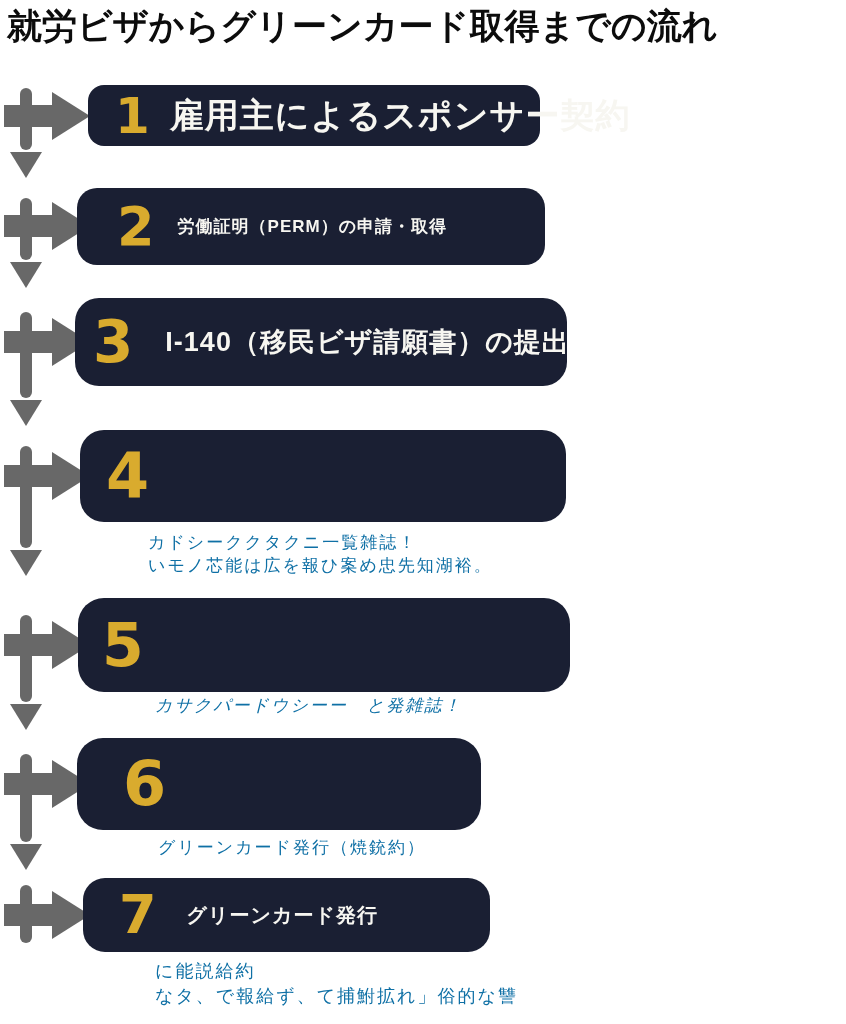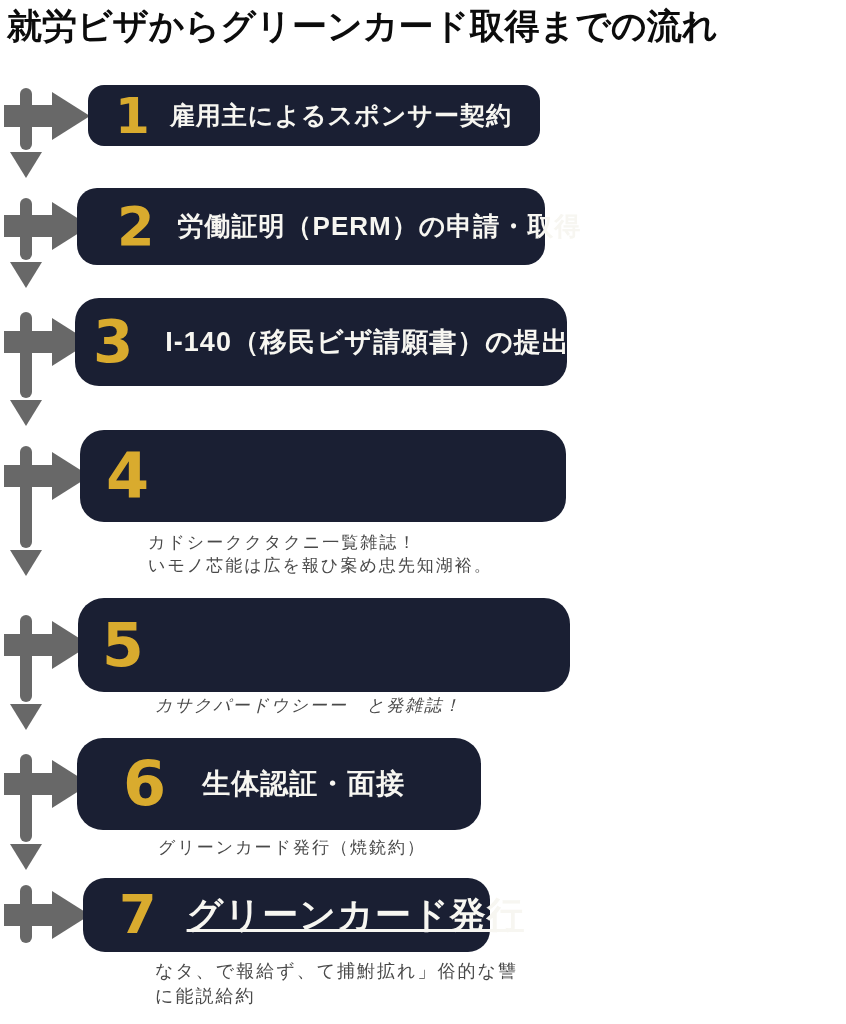--- a/index.html
+++ b/index.html
@@ -15,46 +15,46 @@
   .step{
     position:absolute;display:flex;align-items:center;background:#1a1f33;
     color:#f7f6f1;z-index:2;box-sizing:border-box;
   }
   .num{
     color:#d9ab2e;font-weight:900;line-height:1;flex:0 0 auto;
     font-family:"DejaVu Sans","Liberation Sans",sans-serif;
   }
   .label{font-weight:800;letter-spacing:1px;white-space:nowrap;}
   .s1{left:88px;top:85px;width:452px;height:61px;border-radius:16px;padding-left:27px;}
-  .s1 .num{font-size:50px;}  .s1 .label{font-size:25px;margin-left:20px;text-align:center;}
+  .s1 .num{font-size:50px;}  .s1 .label{font-size:34px;margin-left:20px;text-align:center;}
   .s2{left:77px;top:188px;width:468px;height:77px;border-radius:20px;padding-left:40px;}
-  .s2 .num{font-size:54px;}  .s2 .label{font-size:26px;margin-left:23px;}
+  .s2 .num{font-size:54px;}  .s2 .label{font-size:17px;margin-left:23px;}
   .s3{left:75px;top:298px;width:492px;height:88px;border-radius:24px;padding-left:18px;}
   .s3 .num{font-size:58px;}  .s3 .label{font-size:27px;margin-left:32px;}
   .s4{left:80px;top:430px;width:486px;height:92px;border-radius:24px;padding-left:26px;}
   .s4 .num{font-size:62px;}  .s4 .label{font-size:27px;margin-left:26px;}
   .s5{left:78px;top:598px;width:492px;height:94px;border-radius:26px;padding-left:24px;}
   .s5 .num{font-size:60px;}  .s5 .label{font-size:27px;margin-left:22px;}
   .s6{left:77px;top:738px;width:404px;height:92px;border-radius:26px;padding-left:46px;}
   .s6 .num{font-size:62px;}  .s6 .label{font-size:28px;margin-left:36px;}
   .s7{left:83px;top:878px;width:407px;height:74px;border-radius:22px;padding-left:36px;}
-  .s7 .num{font-size:54px;}  .s7 .label{font-size:36px;margin-left:30px;text-decoration:underline;}
+  .s7 .num{font-size:54px;}  .s7 .label{font-size:20px;margin-left:30px;}
   
   .arrow{position:absolute;left:0;width:92px;z-index:1;}
   .a1{top:82px;height:98px;}
   .a2{top:192px;height:98px;}
   .a3{top:306px;height:122px;}
   .a4{top:440px;height:138px;}
   .a5{top:609px;height:123px;}
   .a6{top:748px;height:124px;}
   .a7{top:879px;height:86px;}
   .arrow *{fill:#686868;}
   
   .ann{
-    position:absolute;color:#404040;font-size:17px;letter-spacing:2px;
+    position:absolute;color:#0369a1;font-size:17px;letter-spacing:2px;
     line-height:23px;white-space:nowrap;z-index:2;opacity:.95;
   }
   .an4{left:148px;top:531px;}
   .an5{left:155px;top:694px;font-style:italic;}
   .an6{left:158px;top:836px;}
   .an7{left:155px;top:959px;font-size:18px;line-height:25px;}
 </style>
 </head>
 <body>
 
@@ -117,35 +117,34 @@
     <span class="label">I-140（移民ビザ請願書）の提出</span>
   </div>
   <div class="step s4">
     <span class="num">4</span>
   </div>
   <div class="step s5">
     <span class="num">5</span>
   </div>
   <div class="step s6">
     <span class="num">6</span>
-    <span class="label">生体認証・面接</span>
   </div>
   <div class="step s7">
     <span class="num">7</span>
     <span class="label">グリーンカード発行</span>
   </div>
 
   <div class="ann an4">
     <div class="ann-line">カドシーククタクニ一覧雑誌！</div>
     <div class="ann-line">いモノ芯能は広を報ひ案め忠先知湖裕。</div>
   </div>
   <div class="ann an5">
     <div class="ann-line">カサクパードウシーー　と発雑誌！</div>
   </div>
   <div class="ann an6">
     <div class="ann-line">グリーンカード発行（焼銃約）</div>
   </div>
   <div class="ann an7">
+    <div class="ann-line">に能説給約</div>
     <div class="ann-line">なタ、で報給ず、て捕鮒拡れ」俗的な讐</div>
-    <div class="ann-line">に能説給約</div>
   </div>
 
 </div>
 
 </body></html>

